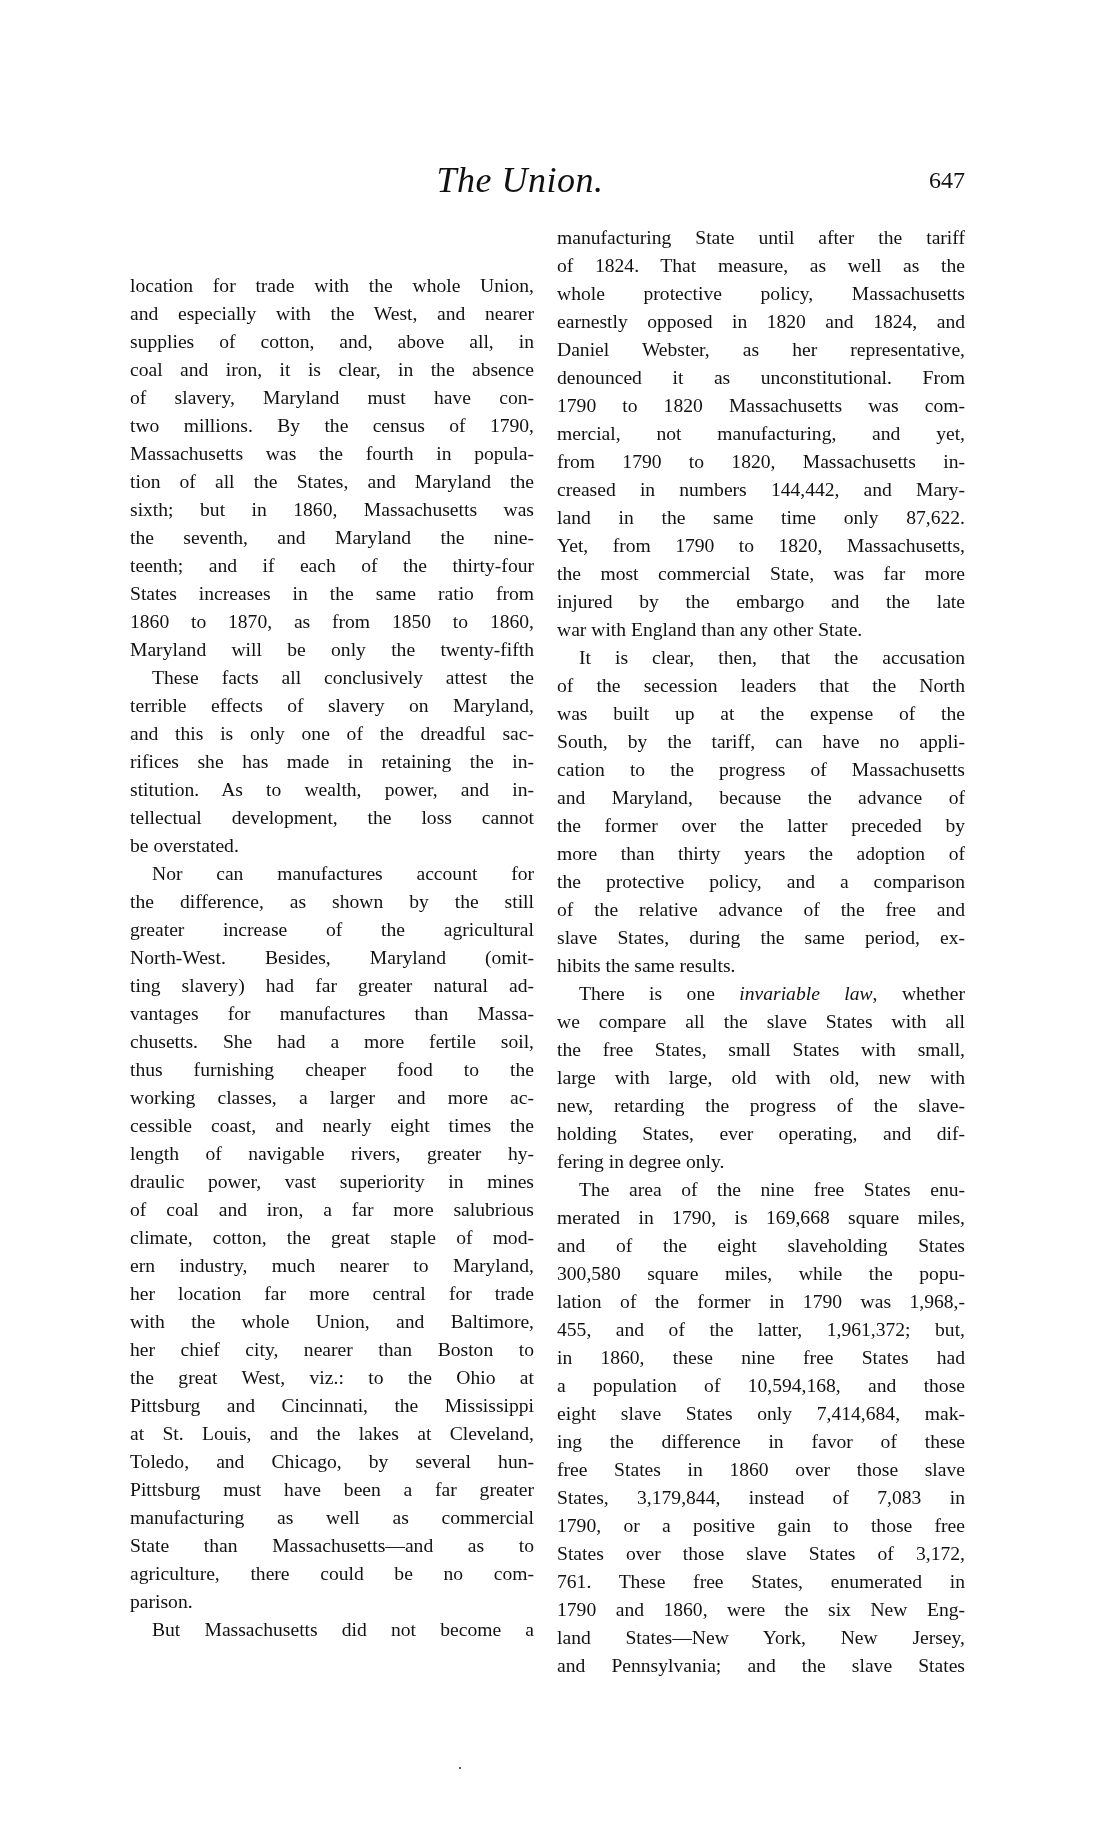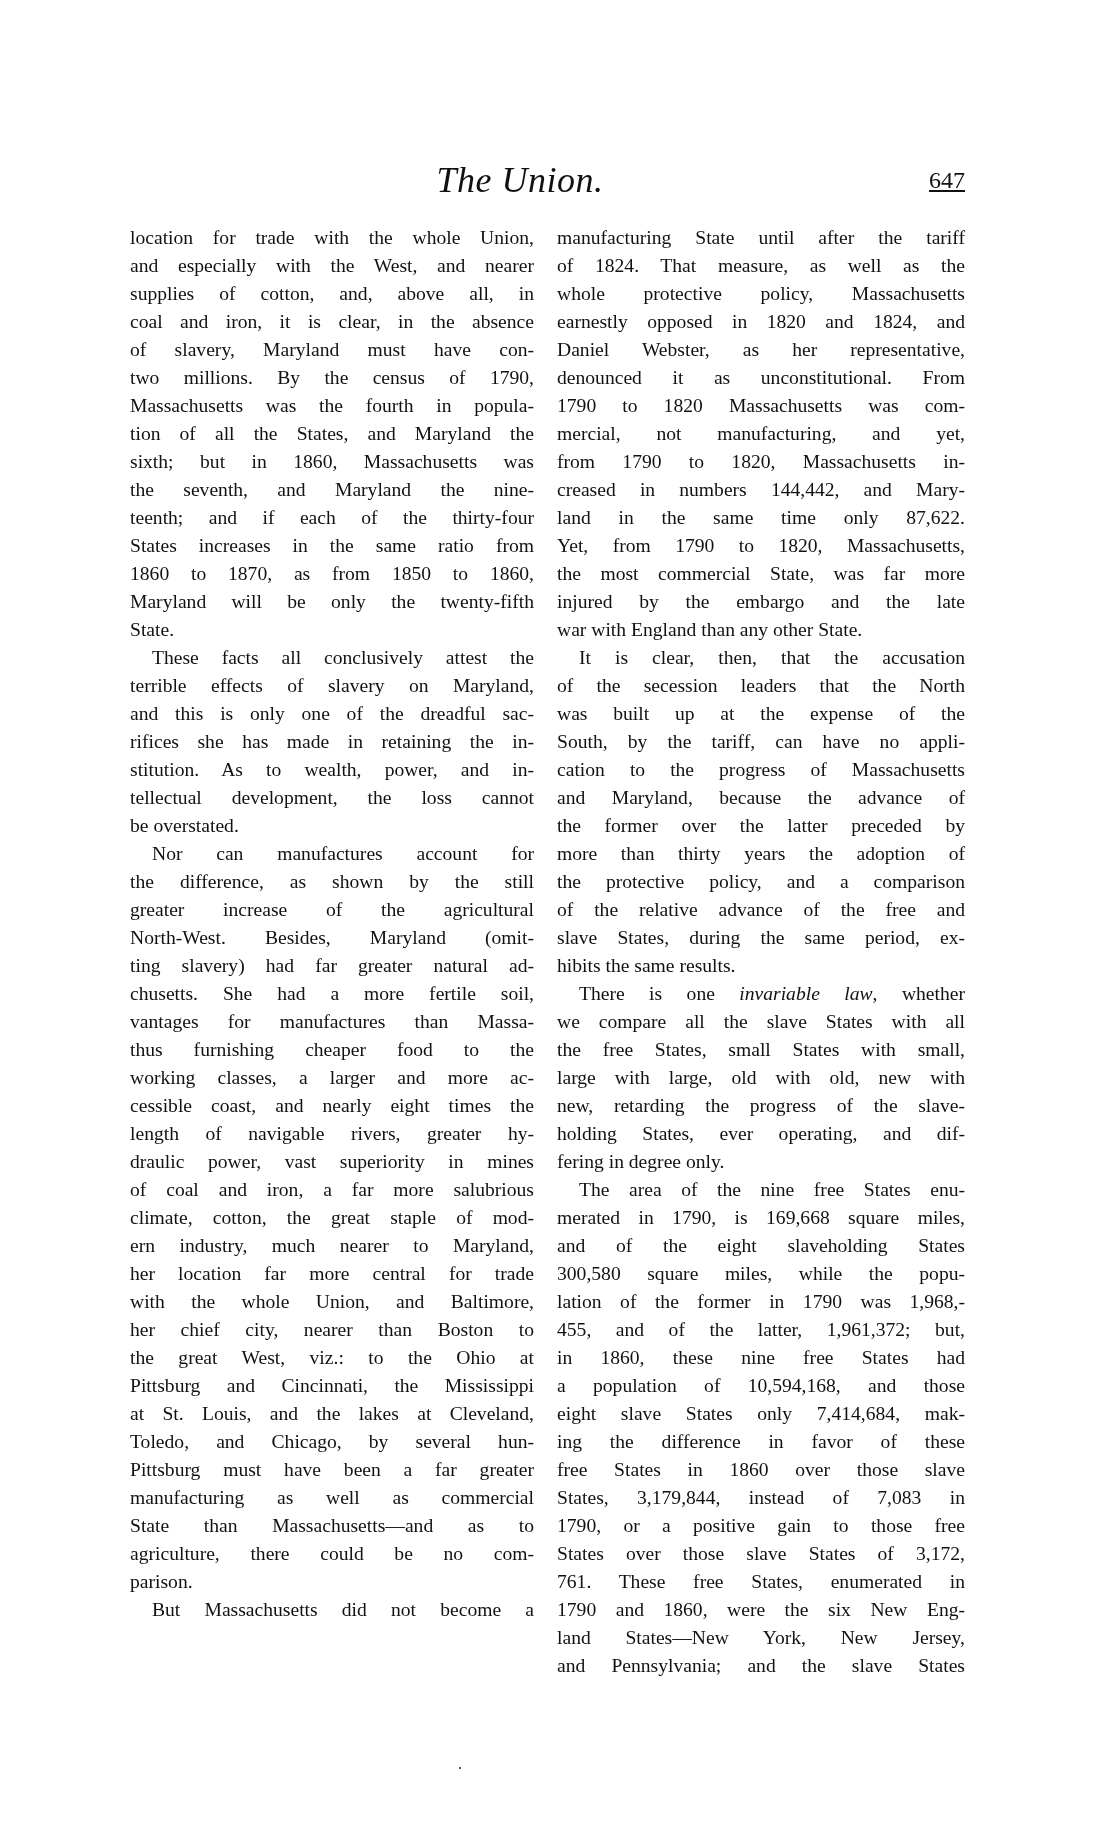--- a/index.html
+++ b/index.html
@@ -34,32 +34,31 @@
     letter-spacing: 0.5px;
   }
   .page-number {
     position: absolute;
     left: 915px;
     width: 50px;
     text-align: right;
     font-family: "Liberation Serif", "DejaVu Serif", serif;
     font-size: 24px;
     line-height: 40px;
-    text-decoration: underline;
   }
   .column {
     position: absolute;
     top: 224px;
     font-family: "Liberation Serif", "DejaVu Serif", serif;
     font-size: 19.6px;
     line-height: 28px;
     text-align: justify;
     hyphens: none;
   }
-  .col-left { left: 130px; width: 404px; }
+  .col-left { left: 130px; width: 404px; margin-top: 48px; }
   .col-right { left: 557px; width: 408px; }
   .line {
     display: block;
     height: 28px;
     white-space: nowrap;
     text-align: justify;
     text-align-last: justify;
     overflow: visible;
   }
   .line.last {
@@ -94,35 +93,34 @@
     <div class="line">of slavery, Maryland must have con-</div>
     <div class="line">two millions. By the census of 1790,</div>
     <div class="line">Massachusetts was the fourth in popula-</div>
     <div class="line">tion of all the States, and Maryland the</div>
     <div class="line">sixth; but in 1860, Massachusetts was</div>
     <div class="line">the seventh, and Maryland the nine-</div>
     <div class="line">teenth; and if each of the thirty-four</div>
     <div class="line">States increases in the same ratio from</div>
     <div class="line">1860 to 1870, as from 1850 to 1860,</div>
     <div class="line">Maryland will be only the twenty-fifth</div>
-    <div class="line last">State.</div>
     <div class="line indent">These facts all conclusively attest the</div>
     <div class="line">terrible effects of slavery on Maryland,</div>
     <div class="line">and this is only one of the dreadful sac-</div>
     <div class="line">rifices she has made in retaining the in-</div>
     <div class="line">stitution. As to wealth, power, and in-</div>
     <div class="line">tellectual development, the loss cannot</div>
     <div class="line last">be overstated.</div>
     <div class="line indent">Nor can manufactures account for</div>
     <div class="line">the difference, as shown by the still</div>
     <div class="line">greater increase of the agricultural</div>
     <div class="line">North-West. Besides, Maryland (omit-</div>
     <div class="line">ting slavery) had far greater natural ad-</div>
+    <div class="line">vantages for manufactures than Massa-</div>
     <div class="line">chusetts. She had a more fertile soil,</div>
-    <div class="line">vantages for manufactures than Massa-</div>
     <div class="line">thus furnishing cheaper food to the</div>
     <div class="line">working classes, a larger and more ac-</div>
     <div class="line">cessible coast, and nearly eight times the</div>
     <div class="line">length of navigable rivers, greater hy-</div>
     <div class="line">draulic power, vast superiority in mines</div>
     <div class="line">of coal and iron, a far more salubrious</div>
     <div class="line">climate, cotton, the great staple of mod-</div>
     <div class="line">ern industry, much nearer to Maryland,</div>
     <div class="line">her location far more central for trade</div>
     <div class="line">with the whole Union, and Baltimore,</div>

